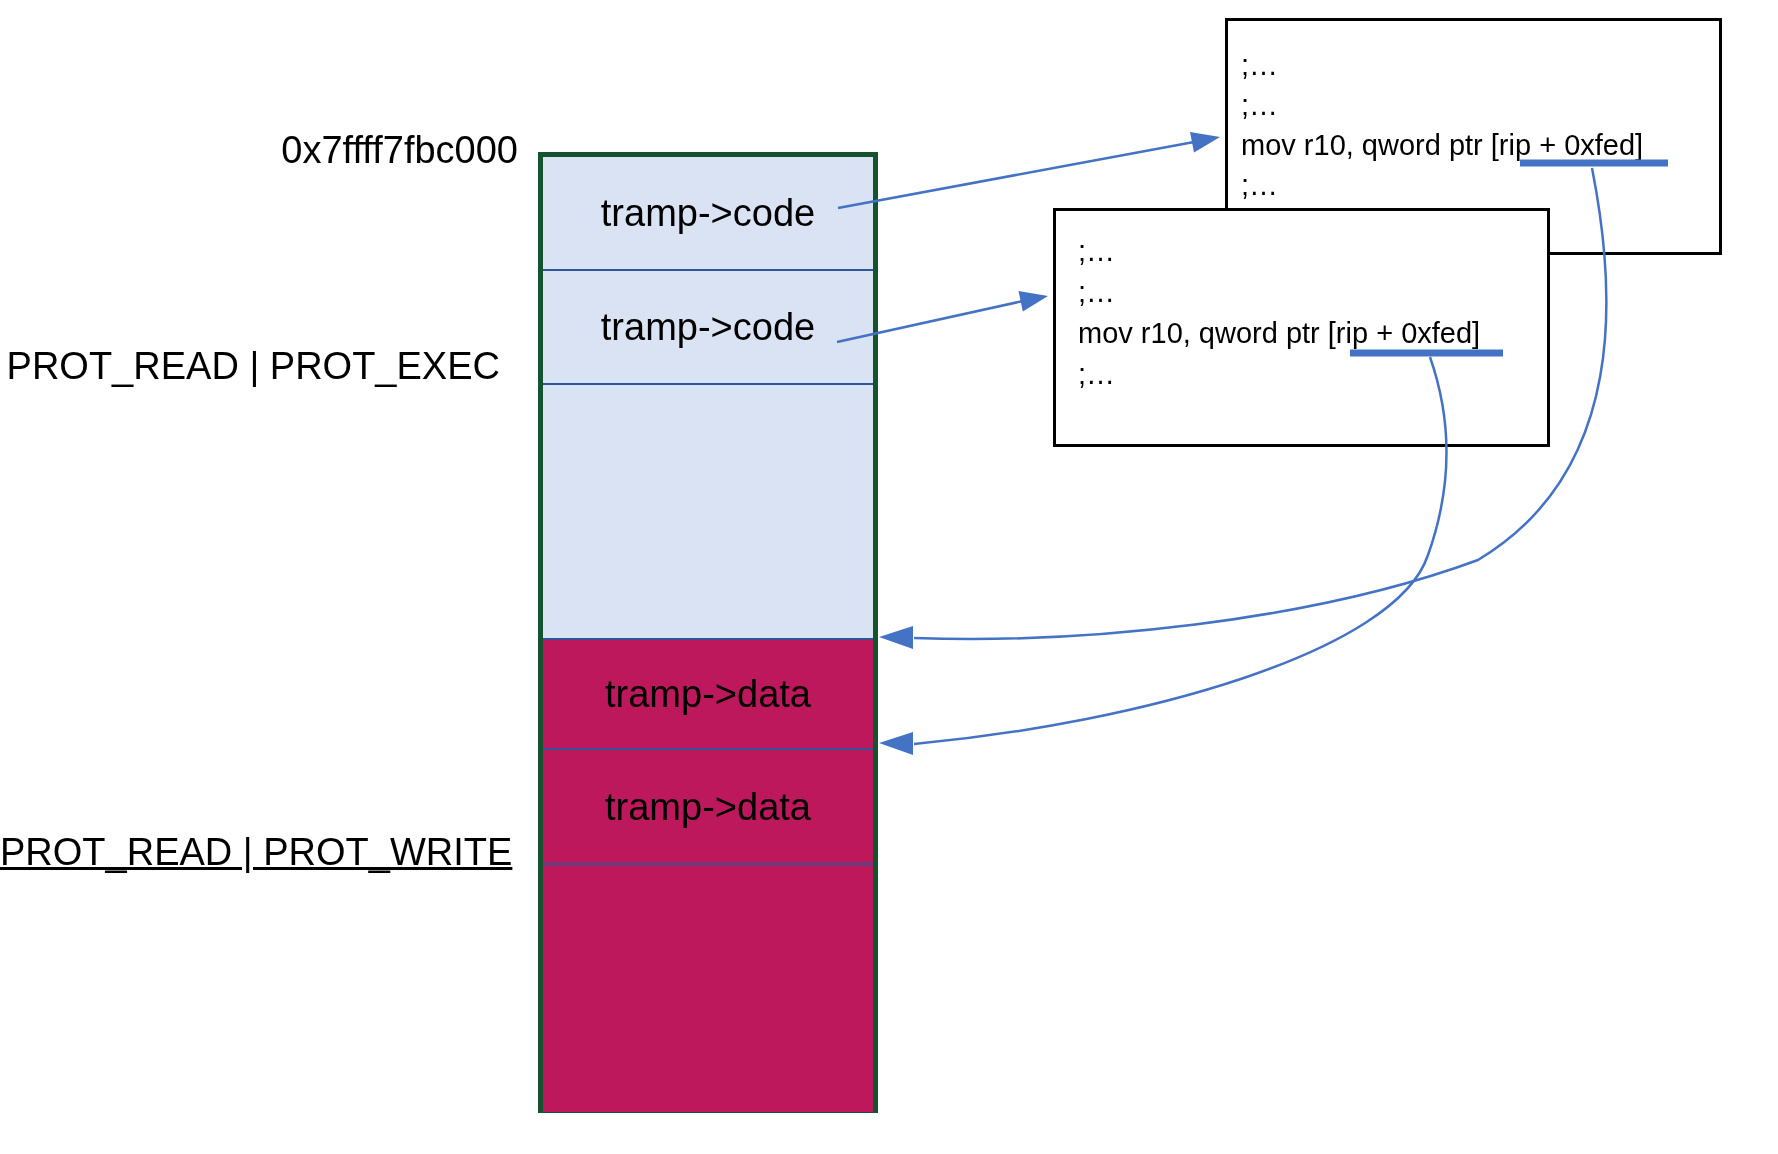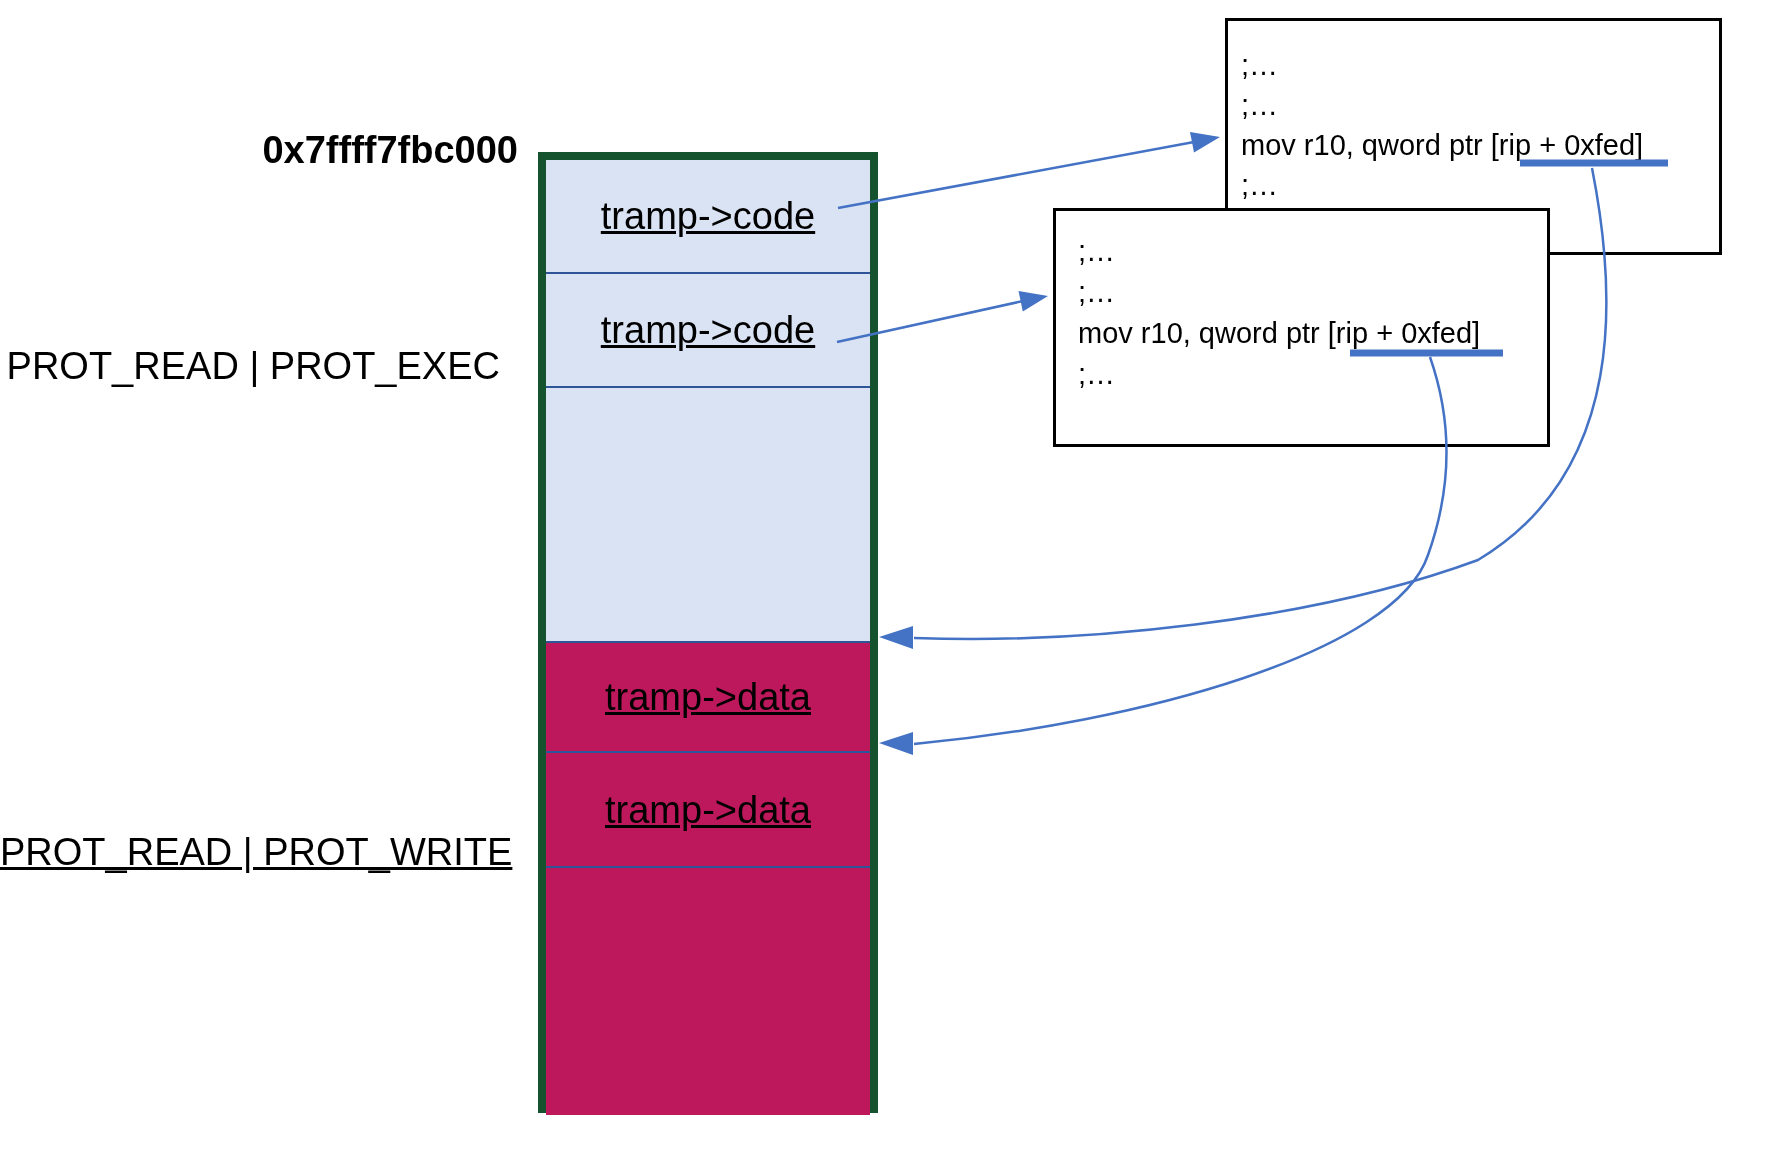--- a/index.html
+++ b/index.html
@@ -17,25 +17,24 @@
     overflow: hidden;
   }
 
   
   .mem-column {
     position: absolute;
     left: 538px;
     top: 152px;
     width: 340px;
     height: 961px;
-    border: 8px solid #14532d;
+    border: 5px solid #14532d;
     box-sizing: border-box;
     background: #ffffff;
     z-index: 1;
-    text-decoration: underline;
   }
   .mem-section {
     box-sizing: border-box;
     width: 100%;
     display: flex;
     align-items: center;
     justify-content: center;
     font-size: 38px;
     line-height: 1;
   }
@@ -51,21 +50,21 @@
 
   
   .side-label {
     position: absolute;
     left: 0;
     text-align: right;
     font-size: 38px;
     line-height: 42px;
     white-space: nowrap;
   }
-  .lbl-addr-top   { width: 518px; top: 129px; font-weight: bold; }
+  .lbl-addr-top   { width: 518px; top: 129px; }
   .lbl-addr-mid   { width: 518px; top: 612px; }
   .lbl-addr-bot   { width: 518px; top: 1087px; }
   .lbl-prot-exec  { width: 500px; top: 345px; }
   .lbl-prot-write { width: 507px; top: 831px; text-decoration: underline; }
 
   
   .code-box {
     position: absolute;
     box-sizing: border-box;
     border: 3px solid #000000;

